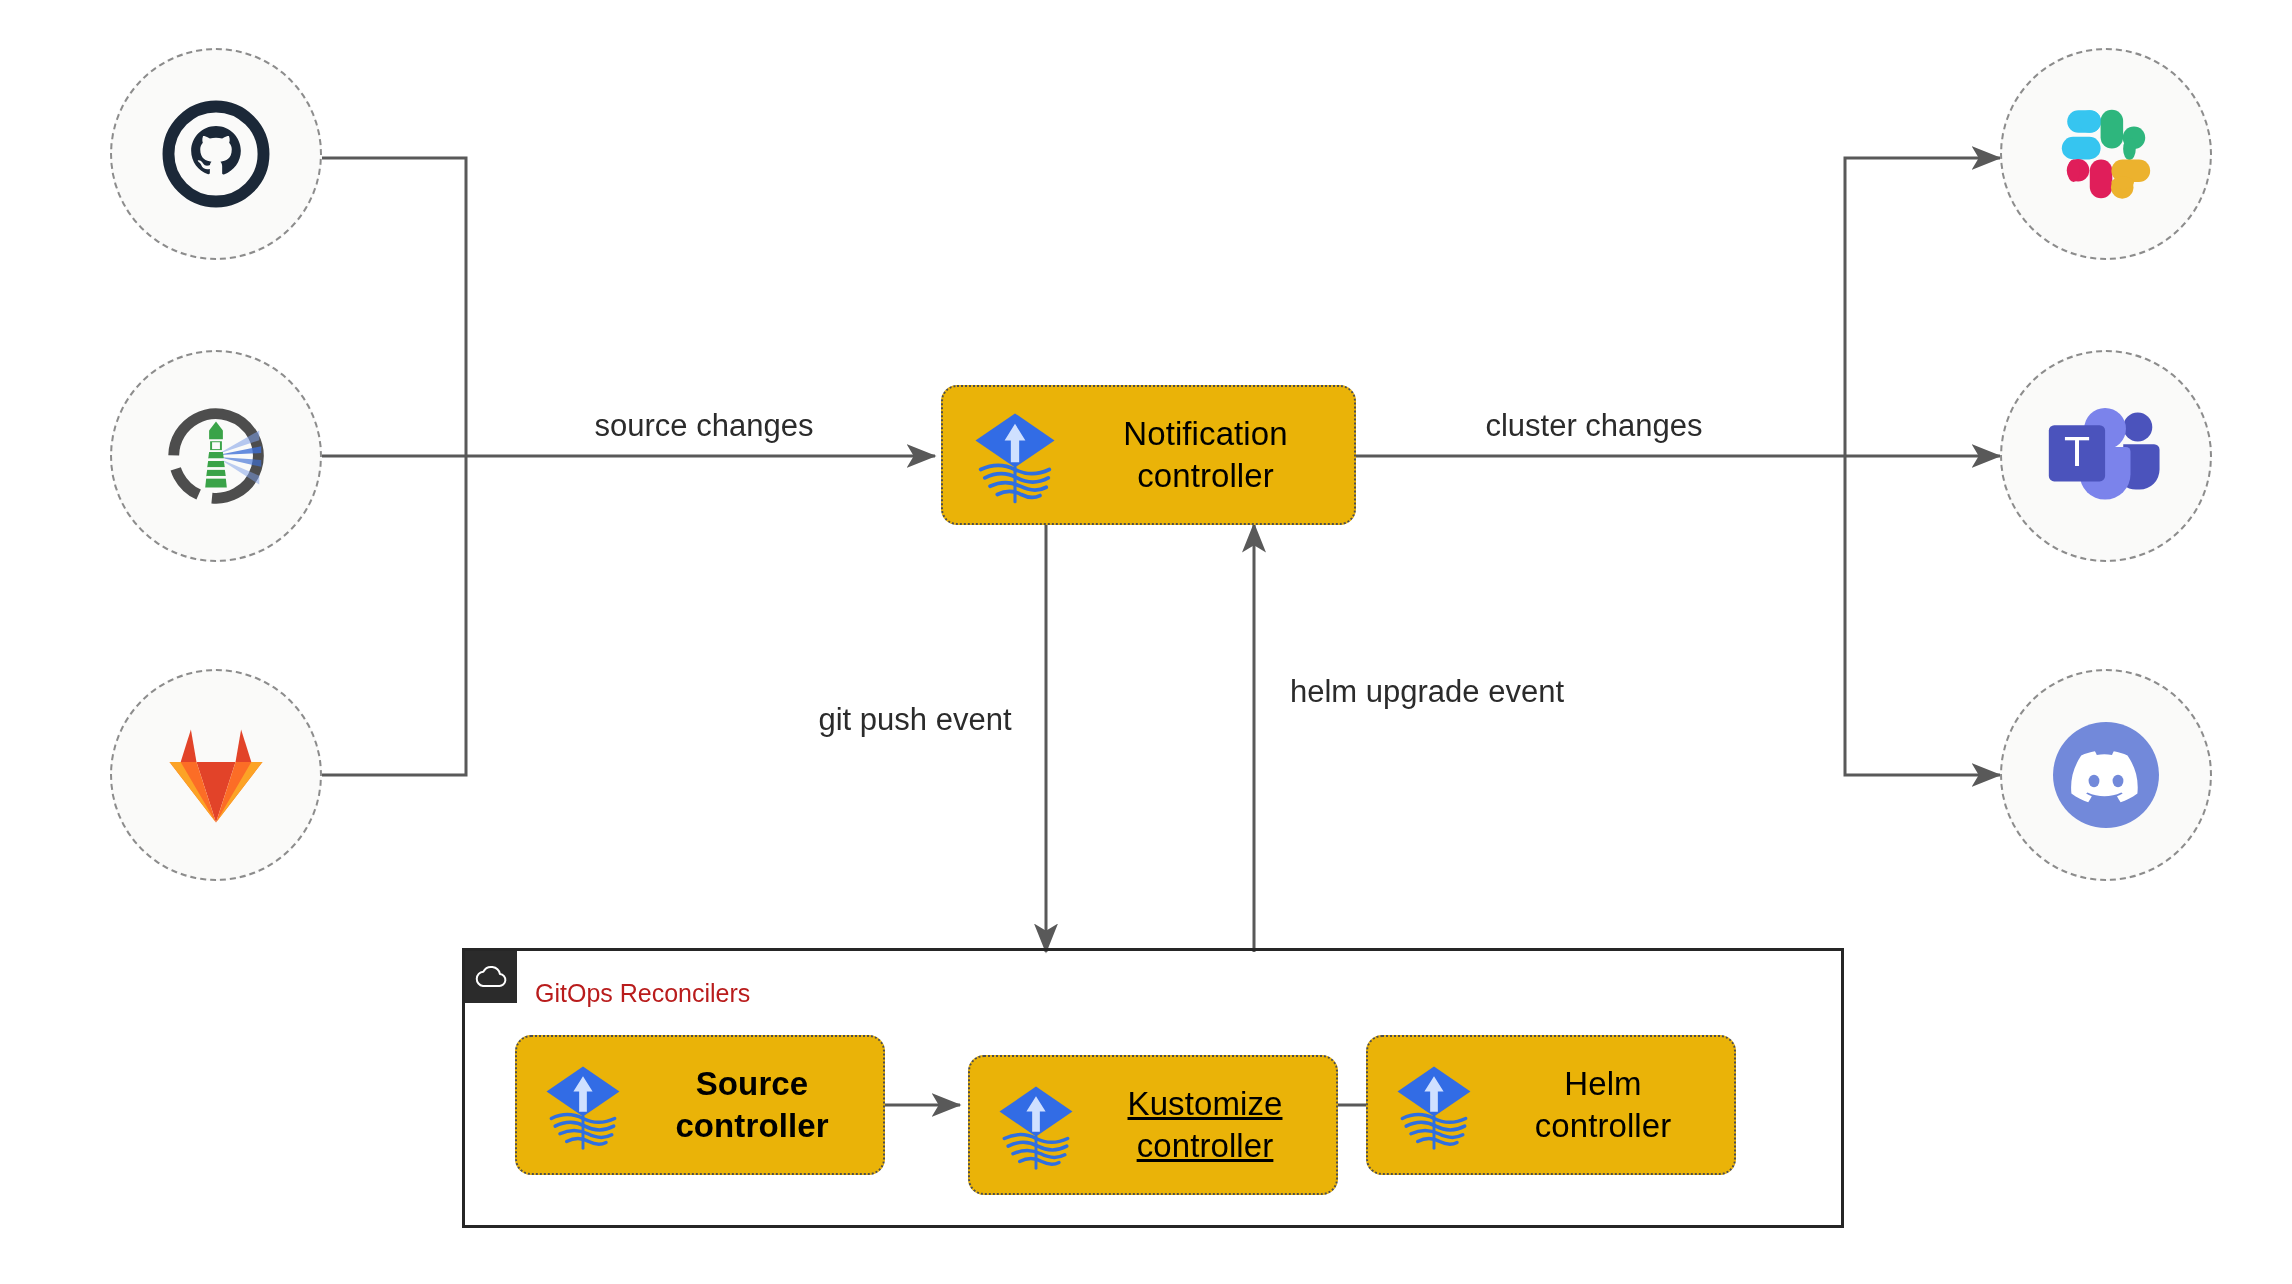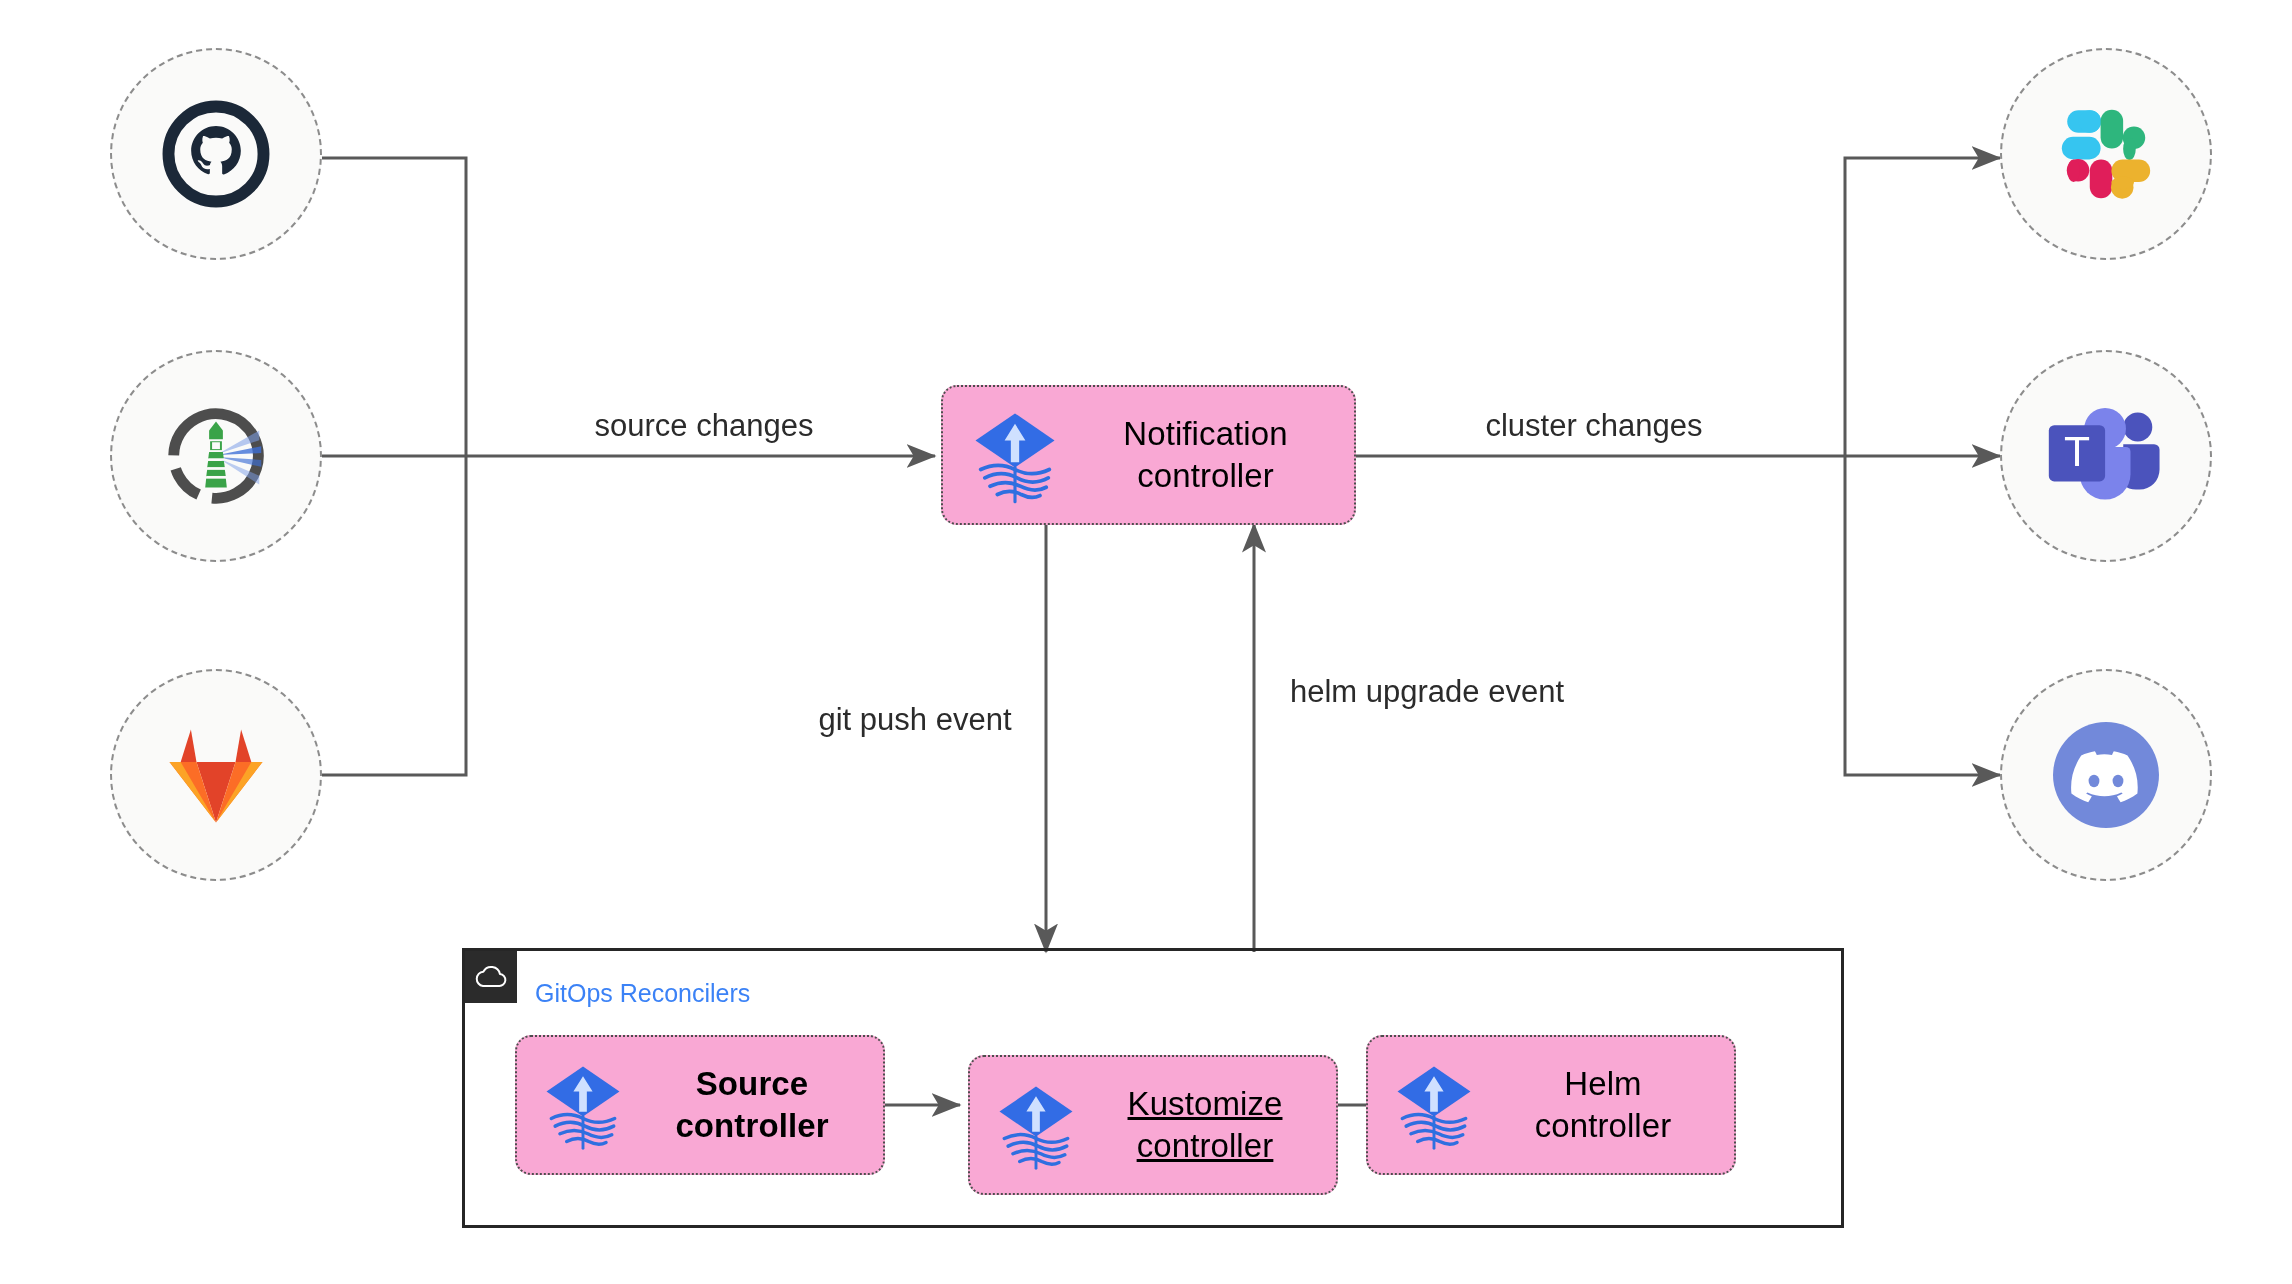--- a/index.html
+++ b/index.html
@@ -37,21 +37,21 @@
     border: 2px dashed #8c8c8c;
     background: #fafaf9;
     display: flex;
     align-items: center;
     justify-content: center;
   }
   
   .ctrl-box {
     border-radius: 16px;
     border: 2px dotted #4d4d4d;
-    background: #f9a8d4;
+    background: #eab308;
     display: flex;
     align-items: center;
     justify-content: flex-start;
     padding: 0;
   }
   .ctrl-icon {
     flex: 0 0 auto;
     display: flex;
     align-items: center;
     justify-content: center;
@@ -81,21 +81,21 @@
     width: 52px;
     height: 52px;
     background: #2b2b2b;
     display: flex;
     align-items: center;
     justify-content: center;
     flex: 0 0 auto;
   }
   .group-header-title {
     font-size: 25px;
-    color: #3b82f6;
+    color: #b91c1c;
     padding-left: 18px;
     white-space: nowrap;
     margin-top: 32px;
   }
   
   .edge-label {
     position: absolute;
     font-size: 31px;
     color: #2b2b2b;
     white-space: nowrap;

